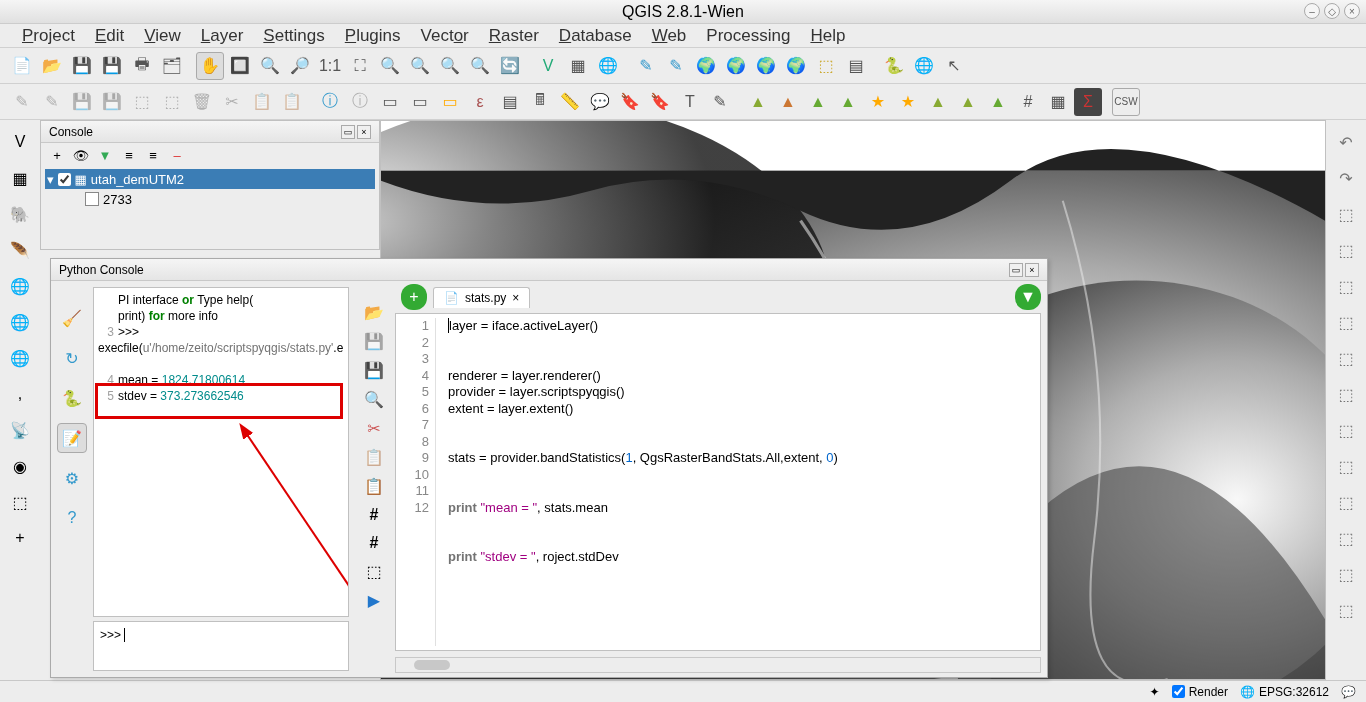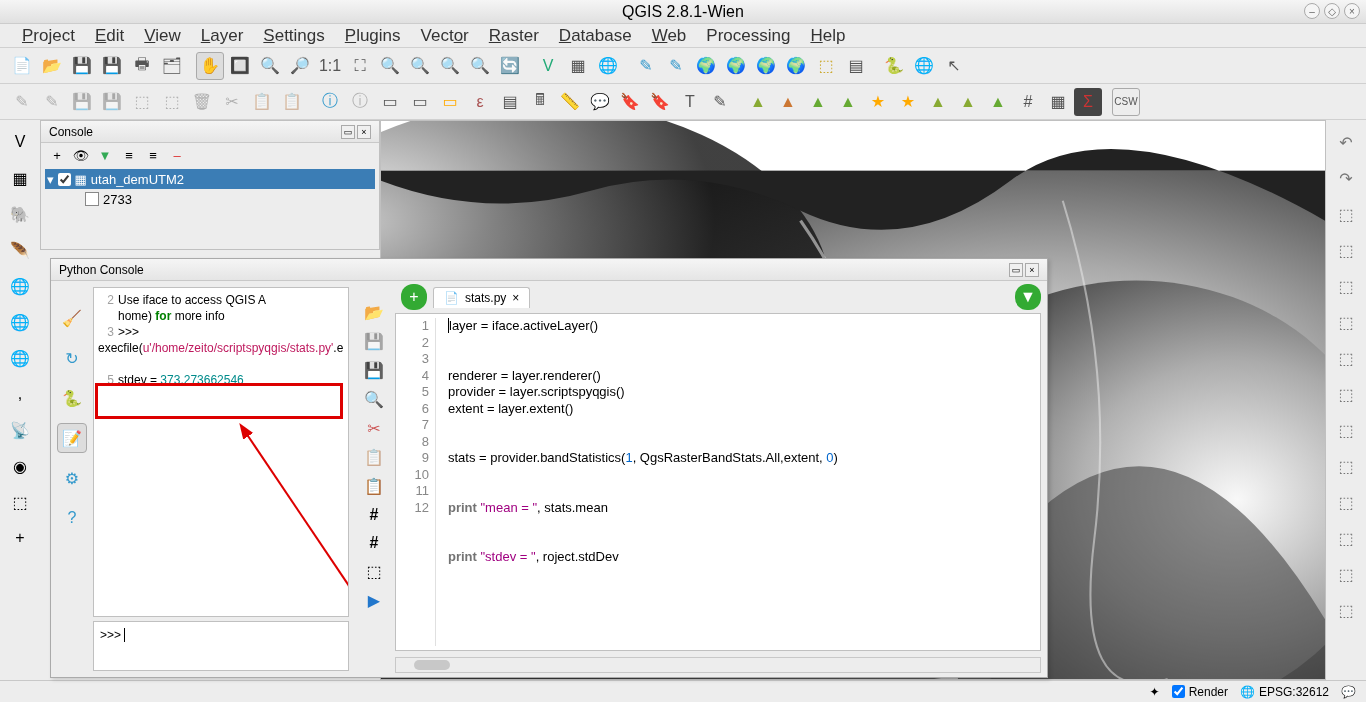--- a/index.html
+++ b/index.html
@@ -37,21 +37,21 @@
 .pythonconsole{position:absolute;left:50px;top:258px;width:998px;height:420px;background:#ededed;border:1px solid #aaa;box-shadow:2px 2px 4px rgba(0,0,0,0.15);}
 .pc-title{height:22px;background:linear-gradient(#f5f5f5,#e5e5e5);border-bottom:1px solid #c8c8c8;padding:3px 8px;font-size:12px;display:flex;justify-content:space-between;align-items:center;}
 .pc-body{display:flex;height:calc(100% - 22px);}
 .pc-leftbtns{width:42px;display:flex;flex-direction:column;align-items:center;gap:10px;padding-top:22px;}
 .pc-leftbtns .pcb{width:30px;height:30px;display:flex;align-items:center;justify-content:center;border-radius:4px;}
 .pc-leftbtns .pcb.active{border:1px solid #aaa;background:#ddd;}
 .pc-output{width:260px;display:flex;flex-direction:column;}
 .pc-text{flex:1;background:#fff;margin:6px 4px 4px 0;border:1px solid #c0c0c0;font-family:monospace;font-size:12px;padding:4px;position:relative;overflow:hidden;line-height:16px;}
 .pc-text .ln{color:#a0a0a0;display:inline-block;width:16px;text-align:right;margin-right:4px;}
 .pc-text .kw{color:#008000;font-weight:bold;}
-.pc-text .str{color:#be185d;}
+.pc-text .str{color:#737373;}
 .pc-text .num{color:#008b8b;}
 .redbox{position:absolute;border:3px solid #d00;}
 .redarrow{position:absolute;pointer-events:none;}
 .pc-input{height:50px;background:#fff;margin:0 4px 6px 0;border:1px solid #c0c0c0;font-family:monospace;font-size:12px;padding:6px;}
 .pc-midbtns{width:42px;display:flex;flex-direction:column;align-items:center;gap:10px;padding-top:22px;}
 .pc-editor{flex:1;display:flex;flex-direction:column;background:#ededed;}
 .ed-toolbar{height:32px;display:flex;align-items:center;gap:6px;padding:0 6px;}
 .ed-toolbar .edb{width:26px;height:26px;display:flex;align-items:center;justify-content:center;border-radius:4px;}
 .ed-tab{background:#fff;border:1px solid #c0c0c0;border-bottom:none;padding:3px 10px;font-size:12px;display:flex;align-items:center;gap:6px;border-radius:3px 3px 0 0;}
 .ed-code{flex:1;background:#fff;margin:0 6px 6px 0;border:1px solid #c0c0c0;font-family:monospace;font-size:13px;padding:4px 0;display:flex;}
@@ -297,24 +297,25 @@
       <span class="pcb">🧹</span>
       <span class="pcb" style="color:#39c">↻</span>
       <span class="pcb">🐍</span>
       <span class="pcb active">📝</span>
       <span class="pcb" style="color:#39c">⚙</span>
       <span class="pcb" style="color:#39c">?</span>
     </div>
 
     <div class="pc-output">
       <div class="pc-text">
-<div><span class="ln">2</span><span>Use iface to access QGIS A</span></div>
-<div><span class="ln"> </span><span>home) </span><span class="kw">for</span><span> more info</span></div>
+<div><span class="ln"> </span><span>PI interface </span><span class="kw">or</span><span> Type help(</span></div>
+<div><span class="ln"> </span><span>print) </span><span class="kw">for</span><span> more info</span></div>
 <div><span class="ln">3</span><span>&gt;&gt;&gt; execfile(</span><span class="str">u'/home/zeito/scriptspyqgis/stats.py'</span><span>.e</span></div>
 <div><span class="ln"> </span><span style="visibility:hidden">ncode('UTF-8'))</span></div>
+<div><span class="ln">4</span><span>mean = </span> <span class="num">1824.71800614</span></div>
 <div><span class="ln">5</span><span>stdev = </span> <span class="num">373.273662546</span></div>
         <div class="redbox" style="left:1px;top:95px;width:248px;height:36px"></div>
         <svg class="redarrow" style="left:140px;top:135px;width:160px;height:210px">
           <defs>
               <marker id="ah" markerWidth="10" markerHeight="10" refX="2" refY="3" orient="auto">
                 <path d="M0,0 L0,6 L8,3 Z" fill="#d00"></path>
               </marker>
             </defs>
           <line x1="140" y1="200" x2="12" y2="10" stroke="#d00" stroke-width="2" marker-end="url(#ah)"></line>
         </svg>

